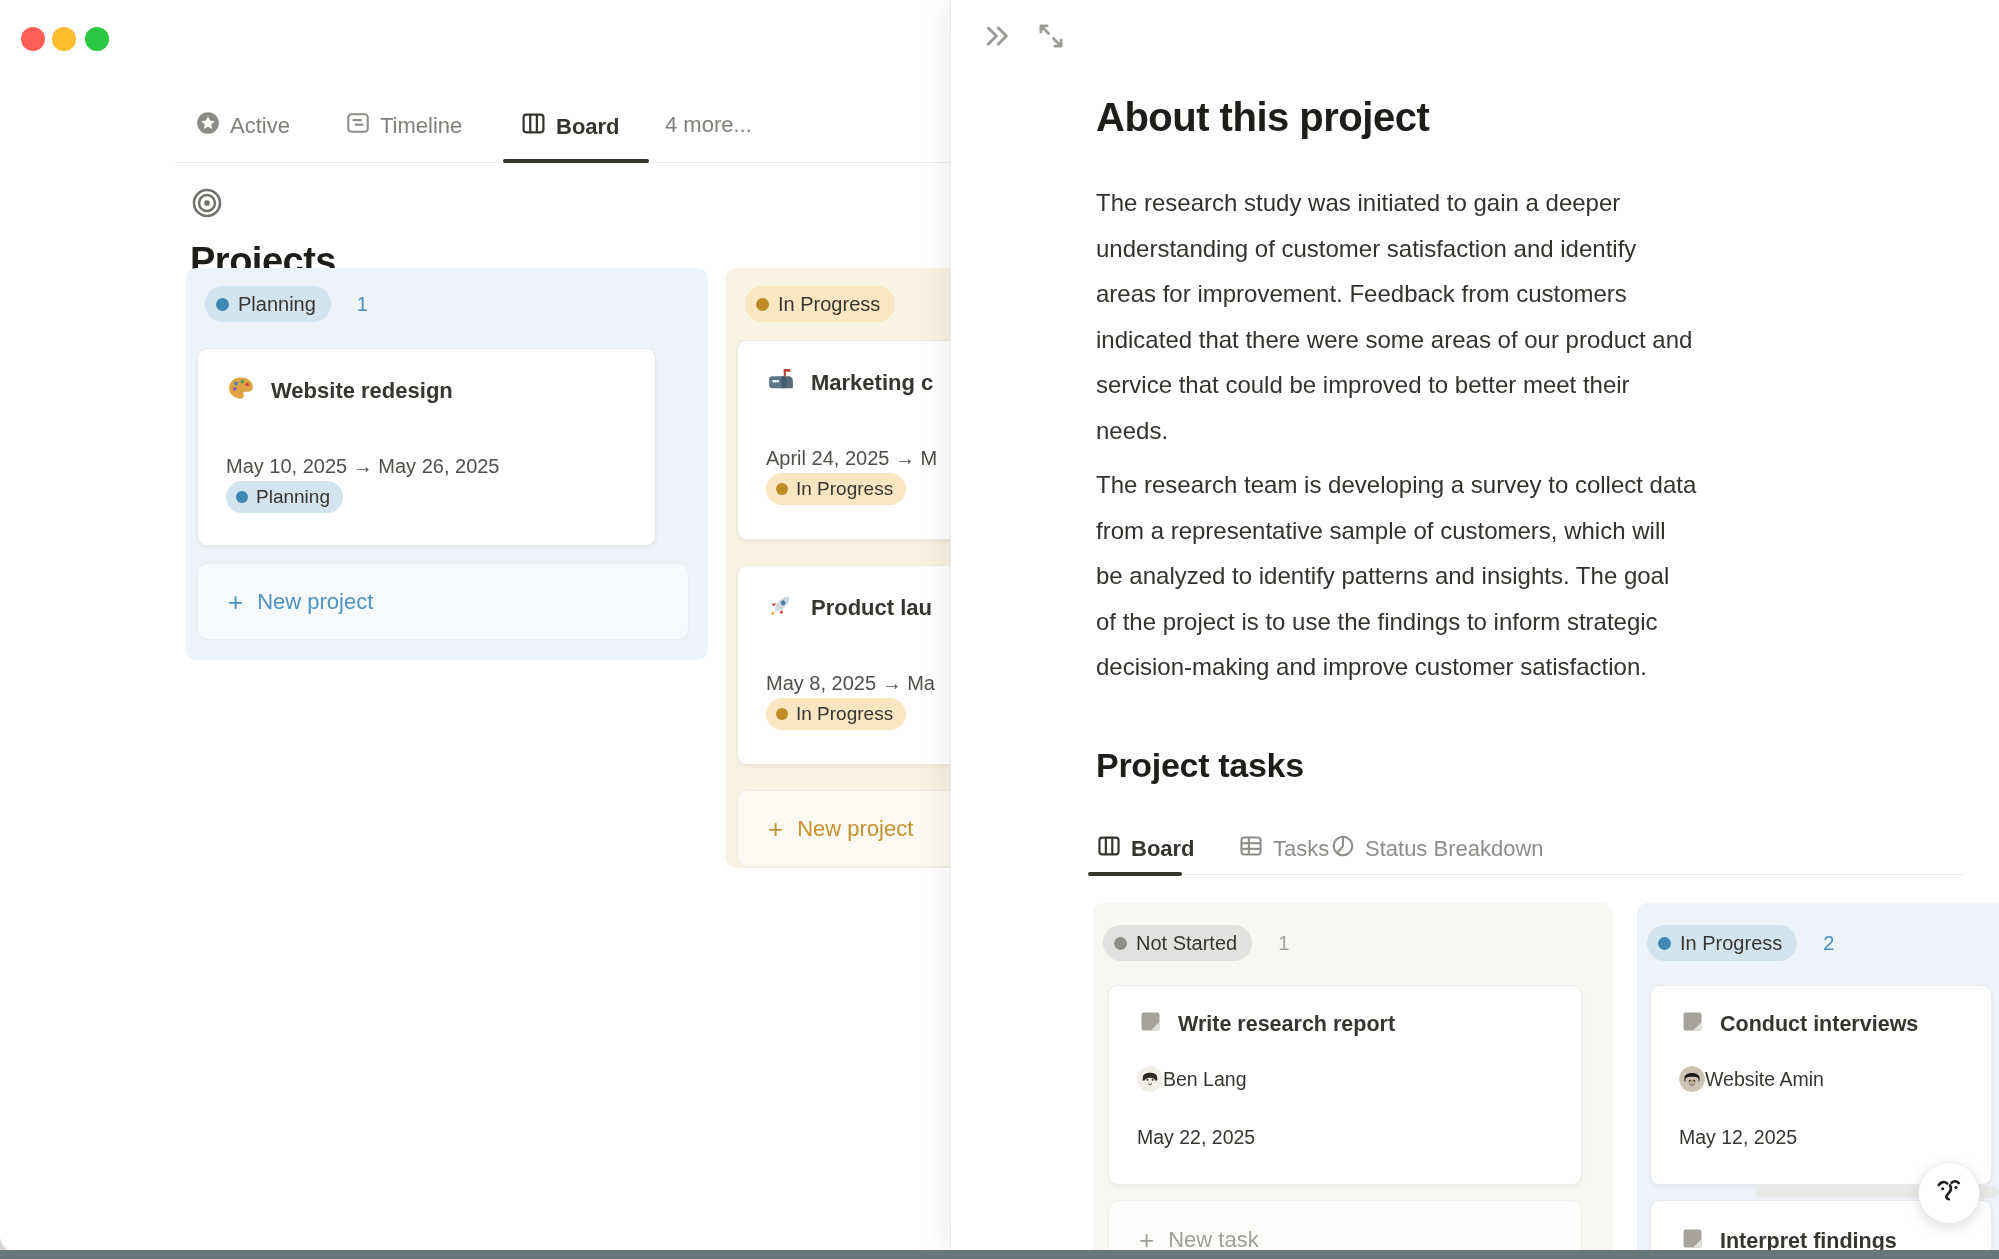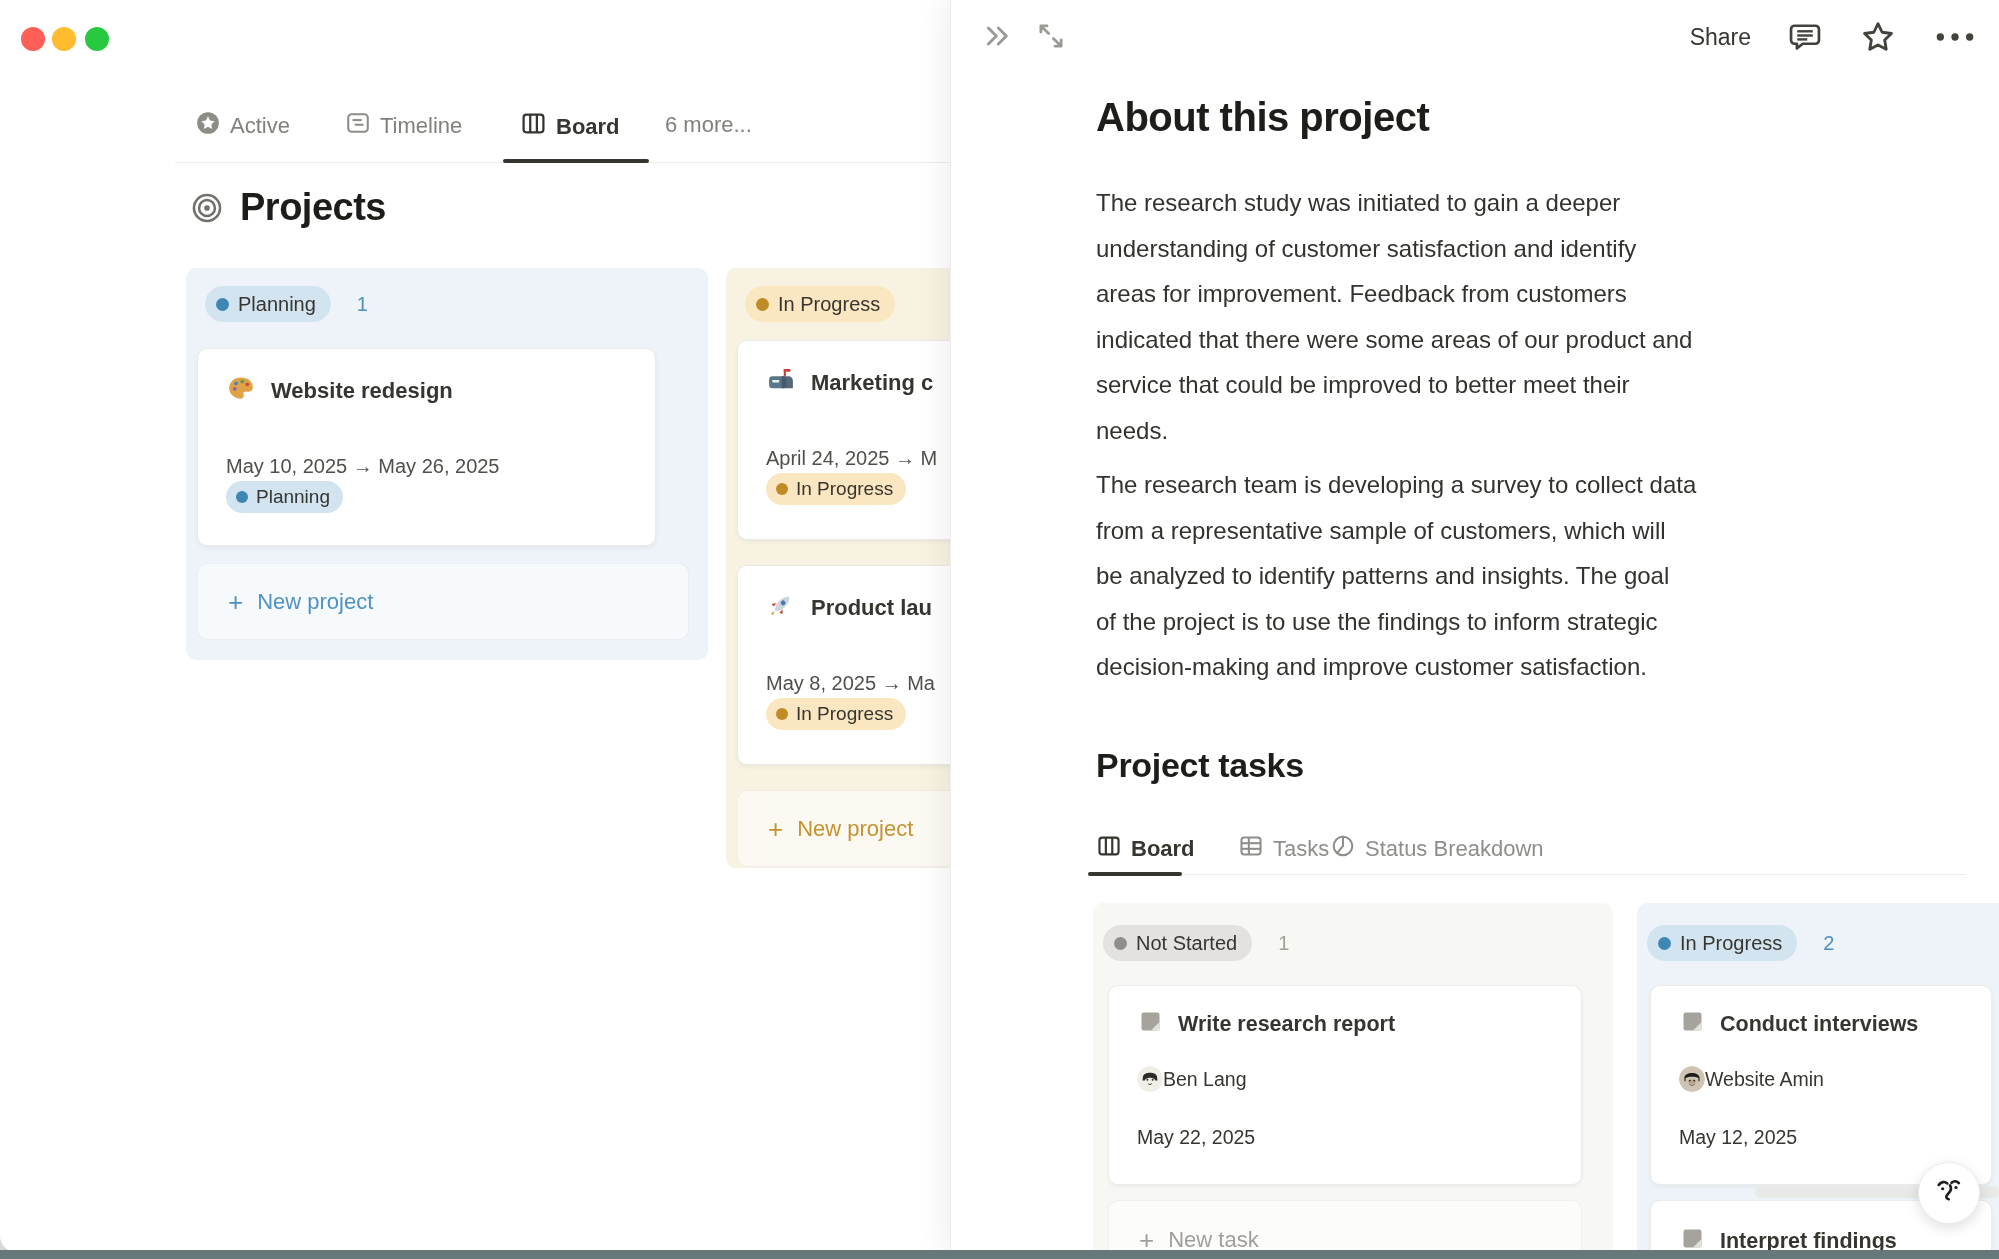--- a/index.html
+++ b/index.html
@@ -17,21 +17,21 @@
   .viewtabs { position:absolute; left:175px; top:96px; height:68px; width:775px; }
   .viewtabs .hairline { position:absolute; left:0; right:0; top:66px; height:1px; background:#EDECEA; }
   .vtab { position:absolute; top:14px; display:flex; align-items:center; gap:9px;
     font-size:22px; font-weight:500; color:#82807B; white-space:nowrap; cursor:default; }
   .vtab.active { color:#37352F; font-weight:600; }
   .vtab svg { flex:0 0 auto; }
   .vtab-underline { position:absolute; left:328px; top:63px; width:146px; height:4px;
     background:#37352F; border-radius:2px; }
   .more-tab { position:absolute; left:490px; top:16px; font-size:22px; color:#82807B; }
 
-  .page-title { position:absolute; left:190px; top:186px; display:flex; align-items:flex-end; gap:16px; }
+  .page-title { position:absolute; left:190px; top:186px; display:flex; align-items:flex-start; gap:16px;flex-direction:column; }
   .page-title h1 { font-size:38px; font-weight:700; color:#1E1D1A; letter-spacing:-.5px; }
 
   
   .col { position:absolute; border-radius:10px; }
   .col-planning   { left:186px; top:268px; width:522px; height:392px; background:#EDF3F9;padding-left:28px; }
   .col-inprog     { left:726px; top:268px; width:420px; height:600px; background:#F8F2E3; }
   .col-head { position:absolute; left:19px; top:18px; display:flex; align-items:center; gap:26px; }
 
   .pill { display:inline-flex; align-items:center; gap:9px; border-radius:18px;
     font-size:20px; font-weight:500; color:#37352F; height:36px; padding:0 15px 0 11px; white-space:nowrap; }
@@ -141,21 +141,21 @@
         <span>
           <svg width="27" height="27" viewBox="0 0 24 24">
               <rect x="3.2" y="4.2" width="17.6" height="15.6" rx="2.4" fill="none" stroke="#37352F" stroke-width="2"></rect>
               <line x1="9.1" y1="4.2" x2="9.1" y2="19.8" stroke="#37352F" stroke-width="2"></line>
               <line x1="15" y1="4.2" x2="15" y2="19.8" stroke="#37352F" stroke-width="2"></line>
             </svg>
         </span>
         <span>Board</span>
       </div>
       <div class="vtab-underline"></div>
-      <div class="more-tab">6 more...</div>
+      <div class="more-tab">4 more...</div>
     </div>
 
     <div class="page-title">
       <span>
         <svg width="34" height="34" viewBox="0 0 24 24">
             <circle cx="12" cy="12" r="9.2" fill="none" stroke="#71706B" stroke-width="1.8"></circle>
             <circle cx="12" cy="12" r="5.6" fill="none" stroke="#71706B" stroke-width="1.8"></circle>
             <circle cx="12" cy="12" r="2" fill="#71706B"></circle>
           </svg>
       </span>
@@ -267,43 +267,20 @@
             <path d="M13 6l6 6-6 6"></path>
           </svg>
       </span>
       <span class="icon-btn">
         <svg width="32" height="32" viewBox="0 0 24 24" fill="none" stroke="#9C9A96" stroke-width="2.1" stroke-linecap="round" stroke-linejoin="round">
             <path d="M10.2 10.2L4.4 4.4M4.4 9V4.4H9M13.8 13.8l5.8 5.8M19.6 15v4.6H15"></path>
           </svg>
       </span>
     </div>
 
-    <div class="peek-toolbar-right">
-      <span class="share-label">Share</span>
-      <span class="icon-btn">
-        <svg width="36" height="36" viewBox="0 0 24 24" fill="none" stroke="#44423D" stroke-width="1.8" stroke-linejoin="round">
-            <path d="M5 4.5h14a2.3 2.3 0 012.3 2.3v7.4a2.3 2.3 0 01-2.3 2.3H10.5L6.6 19.6v-3.1H5a2.3 2.3 0 01-2.3-2.3V6.8A2.3 2.3 0 015 4.5z"></path>
-            <line x1="6.8" y1="8.2" x2="17.2" y2="8.2" stroke-width="1.6"></line>
-            <line x1="6.8" y1="11" x2="17.2" y2="11" stroke-width="1.6"></line>
-            <line x1="6.8" y1="13.6" x2="13.5" y2="13.6" stroke-width="1.6"></line>
-          </svg>
-      </span>
-      <span class="icon-btn">
-        <svg width="38" height="38" viewBox="0 0 24 24" fill="none" stroke="#44423D" stroke-width="1.8" stroke-linejoin="round">
-            <path d="M12 3.6l2.6 5.4 5.9.8-4.3 4.1 1 5.9-5.2-2.8-5.2 2.8 1-5.9-4.3-4.1 5.9-.8z"></path>
-          </svg>
-      </span>
-      <span class="icon-btn">
-        <svg width="44" height="36" viewBox="0 0 30 24" fill="#44423D">
-            <circle cx="5" cy="12" r="2.5"></circle>
-            <circle cx="15" cy="12" r="2.5"></circle>
-            <circle cx="25" cy="12" r="2.5"></circle>
-          </svg>
-      </span>
-    </div>
 
     <h1 class="doc-h1" style="left:145px">About this project</h1>
     <p class="doc-p doc-p1" style="left:145px">The research study was initiated to gain a deeper
 understanding of customer satisfaction and identify
 areas for improvement. Feedback from customers
 indicated that there were some areas of our product and
 service that could be improved to better meet their
 needs.</p>
     <p class="doc-p doc-p2" style="left:145px">The research team is developing a survey to collect data
 from a representative sample of customers, which will

